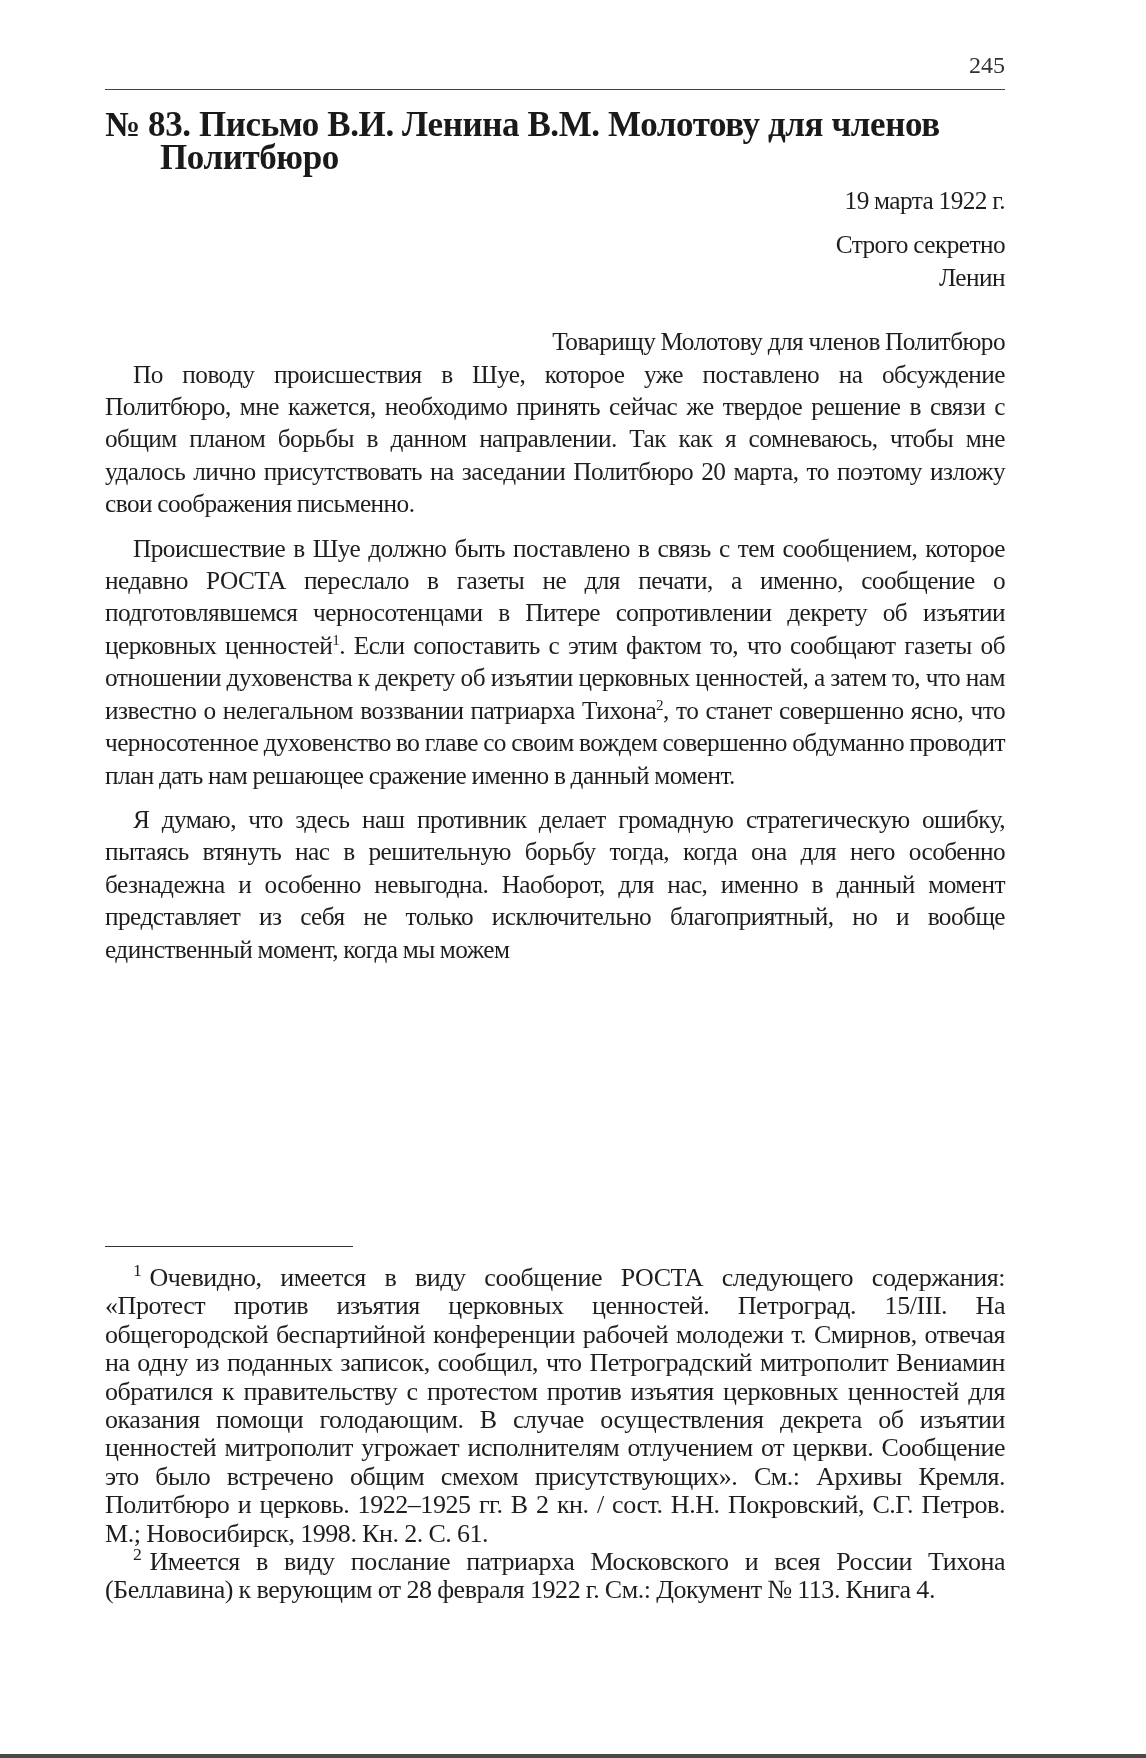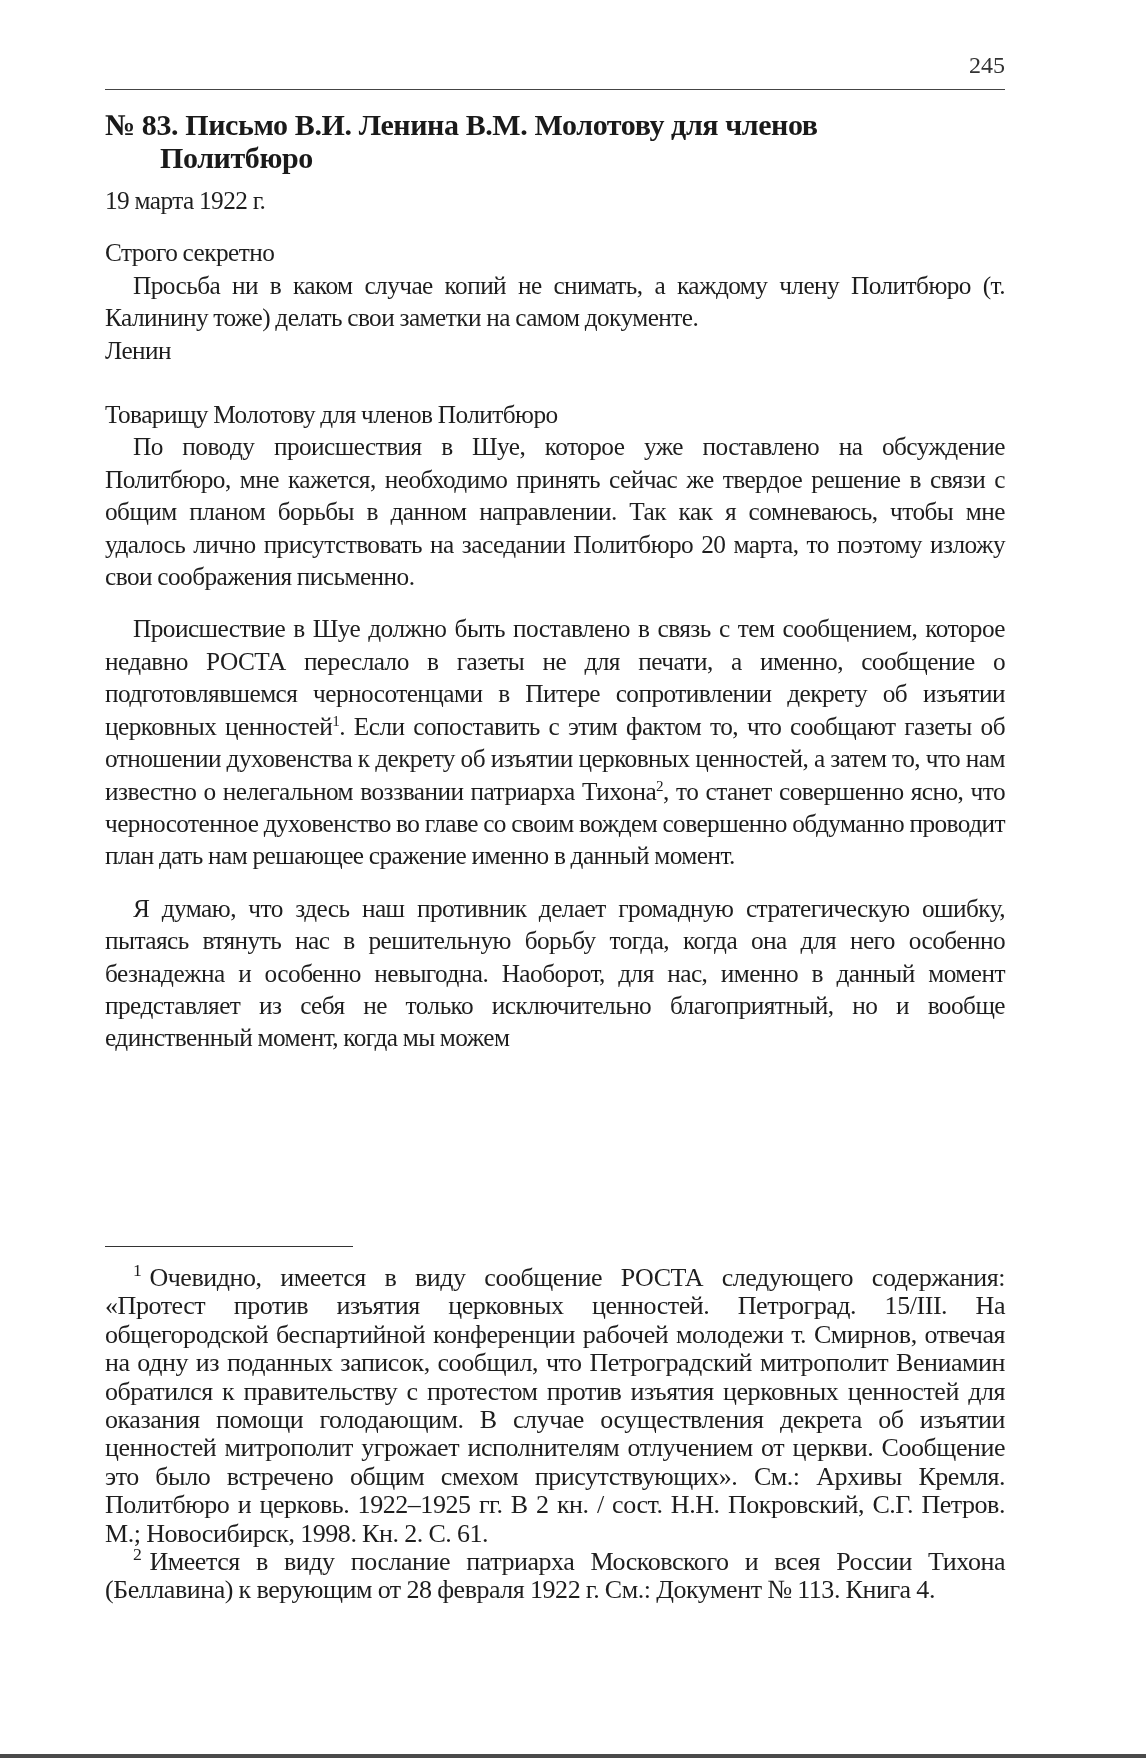--- a/index.html
+++ b/index.html
@@ -35,49 +35,49 @@
       top: 89px;
       width: 900px;
       height: 0;
       border-top: 1.5px solid #444;
     }
     .doc-title {
       position: absolute;
       left: 0;
       top: 108px;
       width: 900px;
-      font-size: 30px;
+      font-size: 35px;
       line-height: 33px;
       font-weight: bold;
       color: #1a1a1a;
       letter-spacing: -0.4px;
     }
     .doc-title .t-line2 {
       display: block;
       padding-left: 55px;
     }
     .flow {
       position: absolute;
       left: 0;
       top: 184px;
       width: 900px;
       font-size: 25.3px;
       line-height: 32.4px;
       letter-spacing: -0.55px;
       word-spacing: -0.5px;
     }
-    .r { }
+    .r { text-align: right; }
     .p {
       text-align: justify;
       text-indent: 28px;
       margin: 0;
       hyphens: manual;
     }
     .gap { height: 32px; }
-    .mt1 { margin-top: 20px; }
+    .mt1 { margin-top: 12px; }
     sup {
       font-size: 60%;
       line-height: 0;
       vertical-align: super;
     }
     .fn-rule {
       position: absolute;
       left: 0;
       top: 1246px;
       width: 248px;
@@ -122,21 +122,20 @@
   <div class="header-rule"></div>
 
   <div class="doc-title">
     <span>№ 83. Письмо В.И. Ленина В.М. Молотову для членов</span>
     <span class="t-line2">Политбюро</span>
   </div>
 
   <div class="flow">
     <div class="r">19 марта 1922 г.</div>
     <div class="r mt1">Строго секретно</div>
-    <p class="p">Просьба ни в каком случае копий не снимать, а каждому члену Политбюро (т. Калинину тоже) делать свои заметки на самом документе.</p>
     <div class="r">Ленин</div>
     <div class="gap"></div>
     <div class="r">Товарищу Молотову для членов Политбюро</div>
 
     <p class="p">По поводу происшествия в Шуе, которое уже поставлено на обсуждение Политбюро, мне кажется, необходимо принять сейчас же твердое решение в связи с общим планом борьбы в данном направлении. Так как я сомневаюсь, чтобы мне удалось лично присутствовать на заседании Политбюро 20 марта, то поэтому изложу свои соображения письменно.</p>
     <p class="p mt1"><span>Происшествие в Шуе должно быть поставлено в связь с тем сообщением, которое недавно РОСТА переслало в газеты не для печати, а именно, сообщение о подготовлявшемся черносотенцами в Питере сопротивлении декрету об изъятии церковных ценностей</span><sup>1</sup><span>. Если сопоставить с этим фактом то, что сообщают газеты об отношении духовенства к декрету об изъятии церковных ценностей, а затем то, что нам известно о нелегальном воззвании патриарха Тихона</span><sup>2</sup><span>, то станет совершенно ясно, что черносотенное духовенство во главе со своим вождем совершенно обдуманно проводит план дать нам решающее сражение именно в данный момент.</span></p>
     <p class="p mt1">Я думаю, что здесь наш противник делает громадную стратегическую ошибку, пытаясь втянуть нас в решительную борьбу тогда, когда она для него особенно безнадежна и особенно невыгодна. Наоборот, для нас, именно в данный момент представляет из себя не только исключительно благоприятный, но и вообще единственный момент, когда мы можем</p>
   </div>
 
   <div class="fn-rule"></div>

